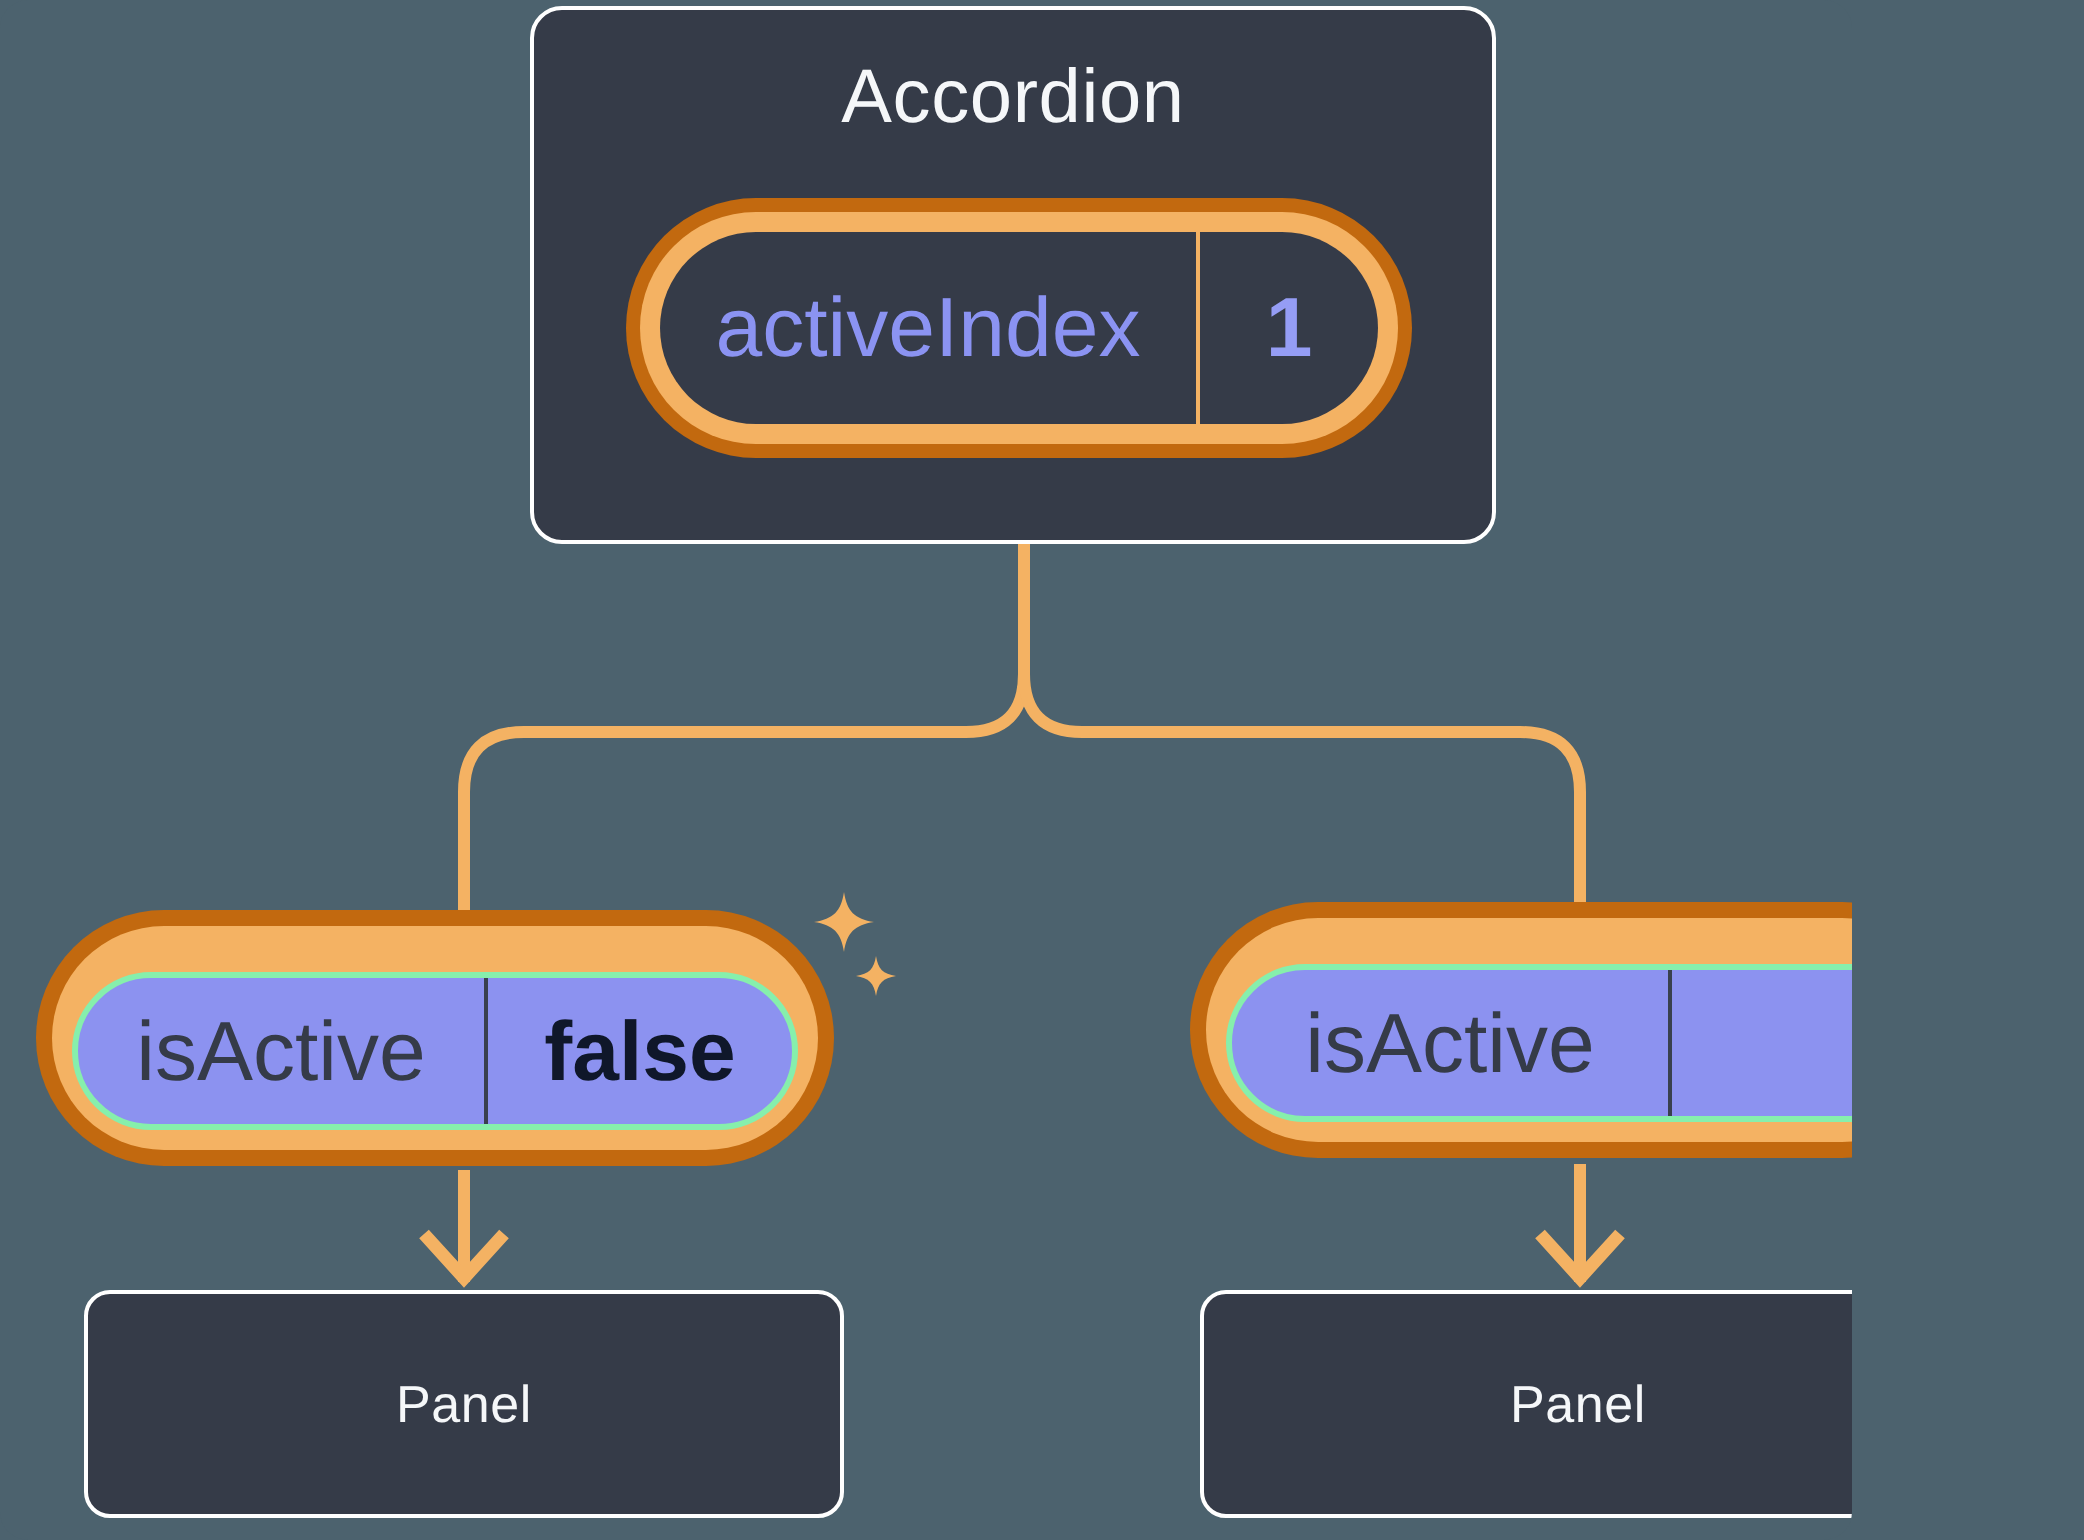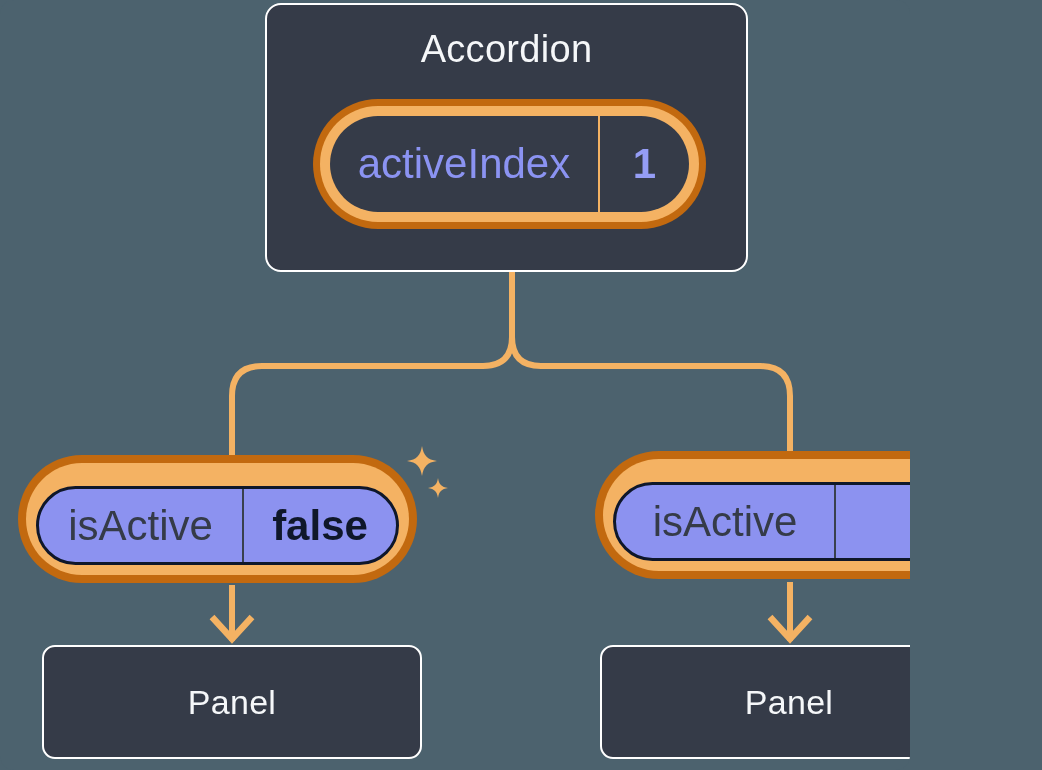--- a/index.html
+++ b/index.html
@@ -3,56 +3,57 @@
 <meta charset="utf-8">
 <style>
   html,body{margin:0;padding:0;background:#4C626E;}
   .stage{
     position:relative;
     width:910px;height:770px;
     background:#4C626E;
     border-radius:14px;
     overflow:hidden;
     font-family:"Liberation Sans", sans-serif;
+    padding-left:16px;
   }
   svg.overlay{position:absolute;left:0;top:0;width:1042px;height:770px;pointer-events:none;}
 
   
   .node{
     position:absolute;
     background:#353B48;
     border:2px solid #FFFFFF;
     box-sizing:border-box;
   }
   .accordion-box{left:265px;top:3px;width:483px;height:269px;border-radius:16px;}
   .box-title{
     margin-top:22px;text-align:center;
     font-size:38px;line-height:44px;font-weight:500;
     color:#F5F7F9;letter-spacing:.3px;
   }
   .panel{
     border-radius:13px;
     display:flex;align-items:center;justify-content:center;
-    font-size:34px;font-weight:500;color:#F5F7F9;letter-spacing:.3px;
+    font-size:26px;font-weight:500;color:#F5F7F9;letter-spacing:.3px;
   }
   .panel-left{left:42px;top:645px;width:380px;height:114px;}
   .panel-right{left:600px;top:645px;width:378px;height:114px;}
 
   
   .pill{position:absolute;text-decoration:underline;}
   .ring-outer{position:absolute;inset:0;background:#C2690F;border-radius:999px;}
   .ring-inner{position:absolute;inset:7px;background:#F4B263;border-radius:999px;}
   .pill-lower .ring-inner{inset:8px;}
   .core{
     position:absolute;border-radius:999px;
     display:flex;align-items:stretch;overflow:hidden;
     box-sizing:border-box;
   }
   .core-dark{inset:17px;background:#353B48;}
-  .core-purple{inset:18px;background:#8C92F0;border:3px solid #0f172a;margin-top:13px;}
+  .core-purple{inset:18px;background:#8C92F0;border:3px solid #86efac;margin-top:13px;}
 
   .pill-top{left:46px;top:94px;width:393px;height:130px;}
   .pill-left{left:18px;top:455px;width:399px;height:128px;}
   .pill-right{left:595px;top:451px;width:390px;height:128px;}
 
   .cell{display:flex;align-items:center;justify-content:center;}
   .cell-value{flex:1;}
   .pill-top .cell-name{width:268px;}
   .pill-left .cell-name{width:203px;}
   .pill-right .cell-name{width:218px;}

